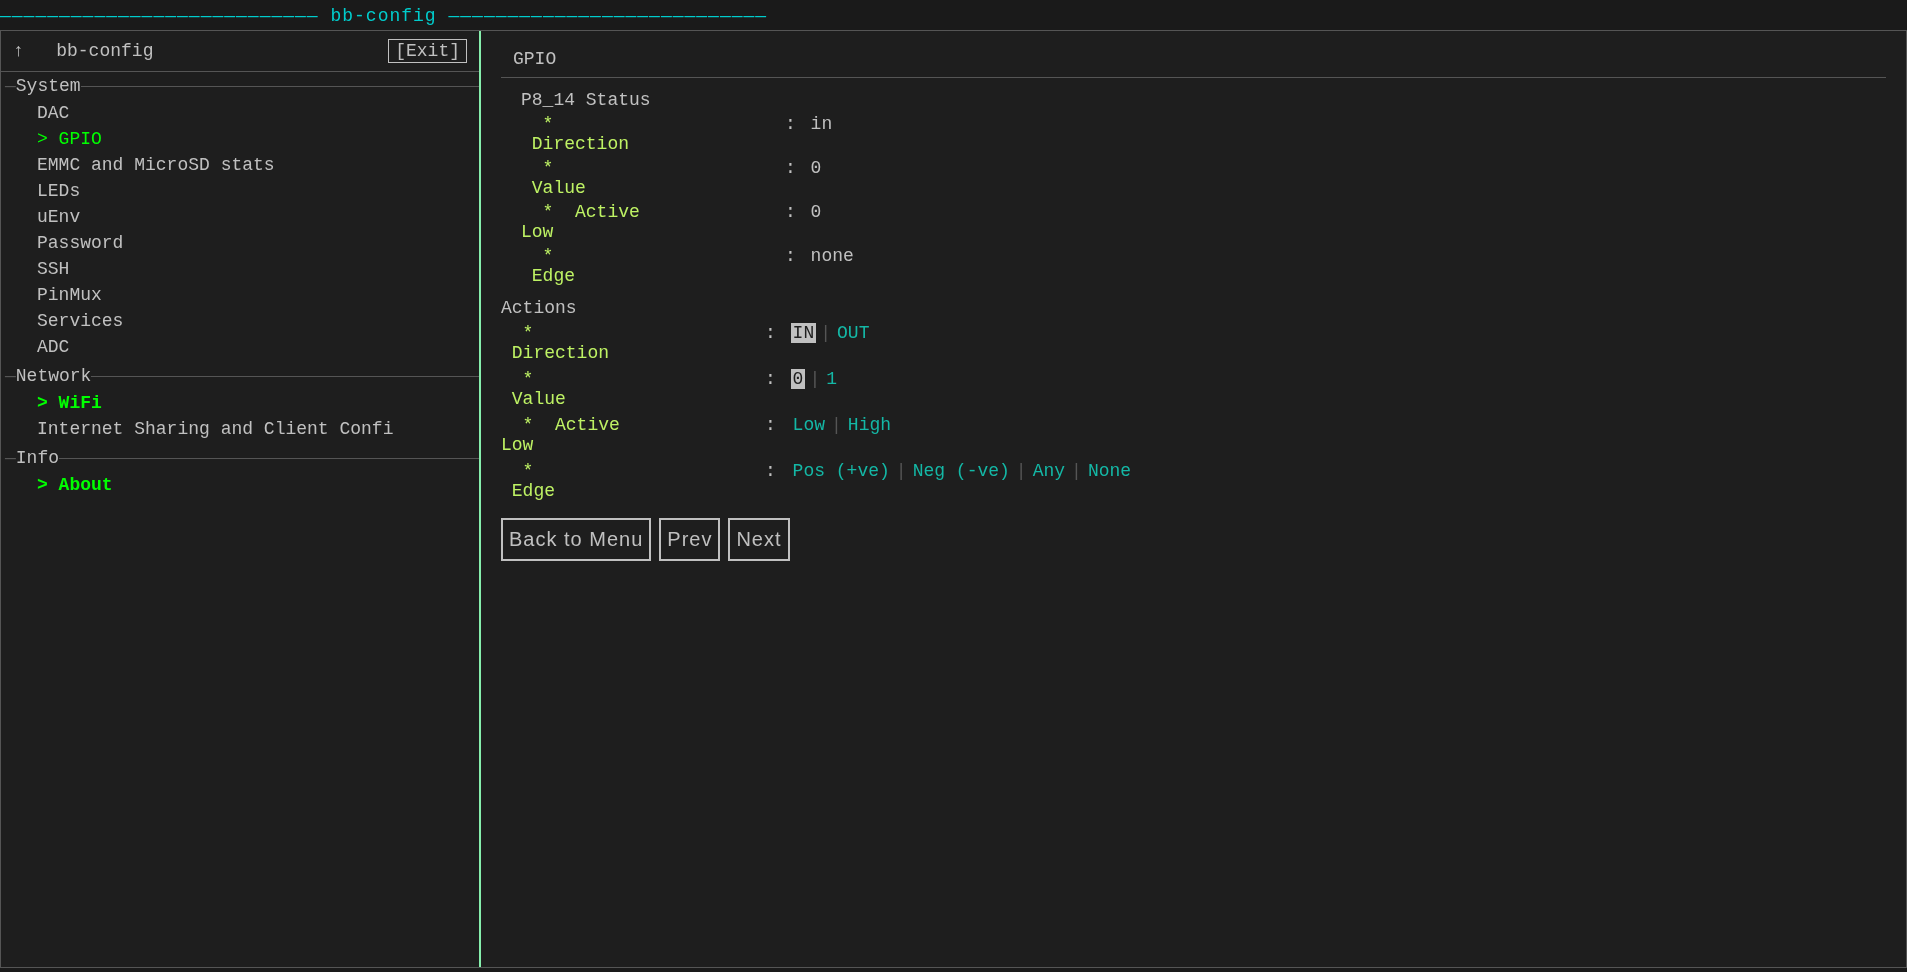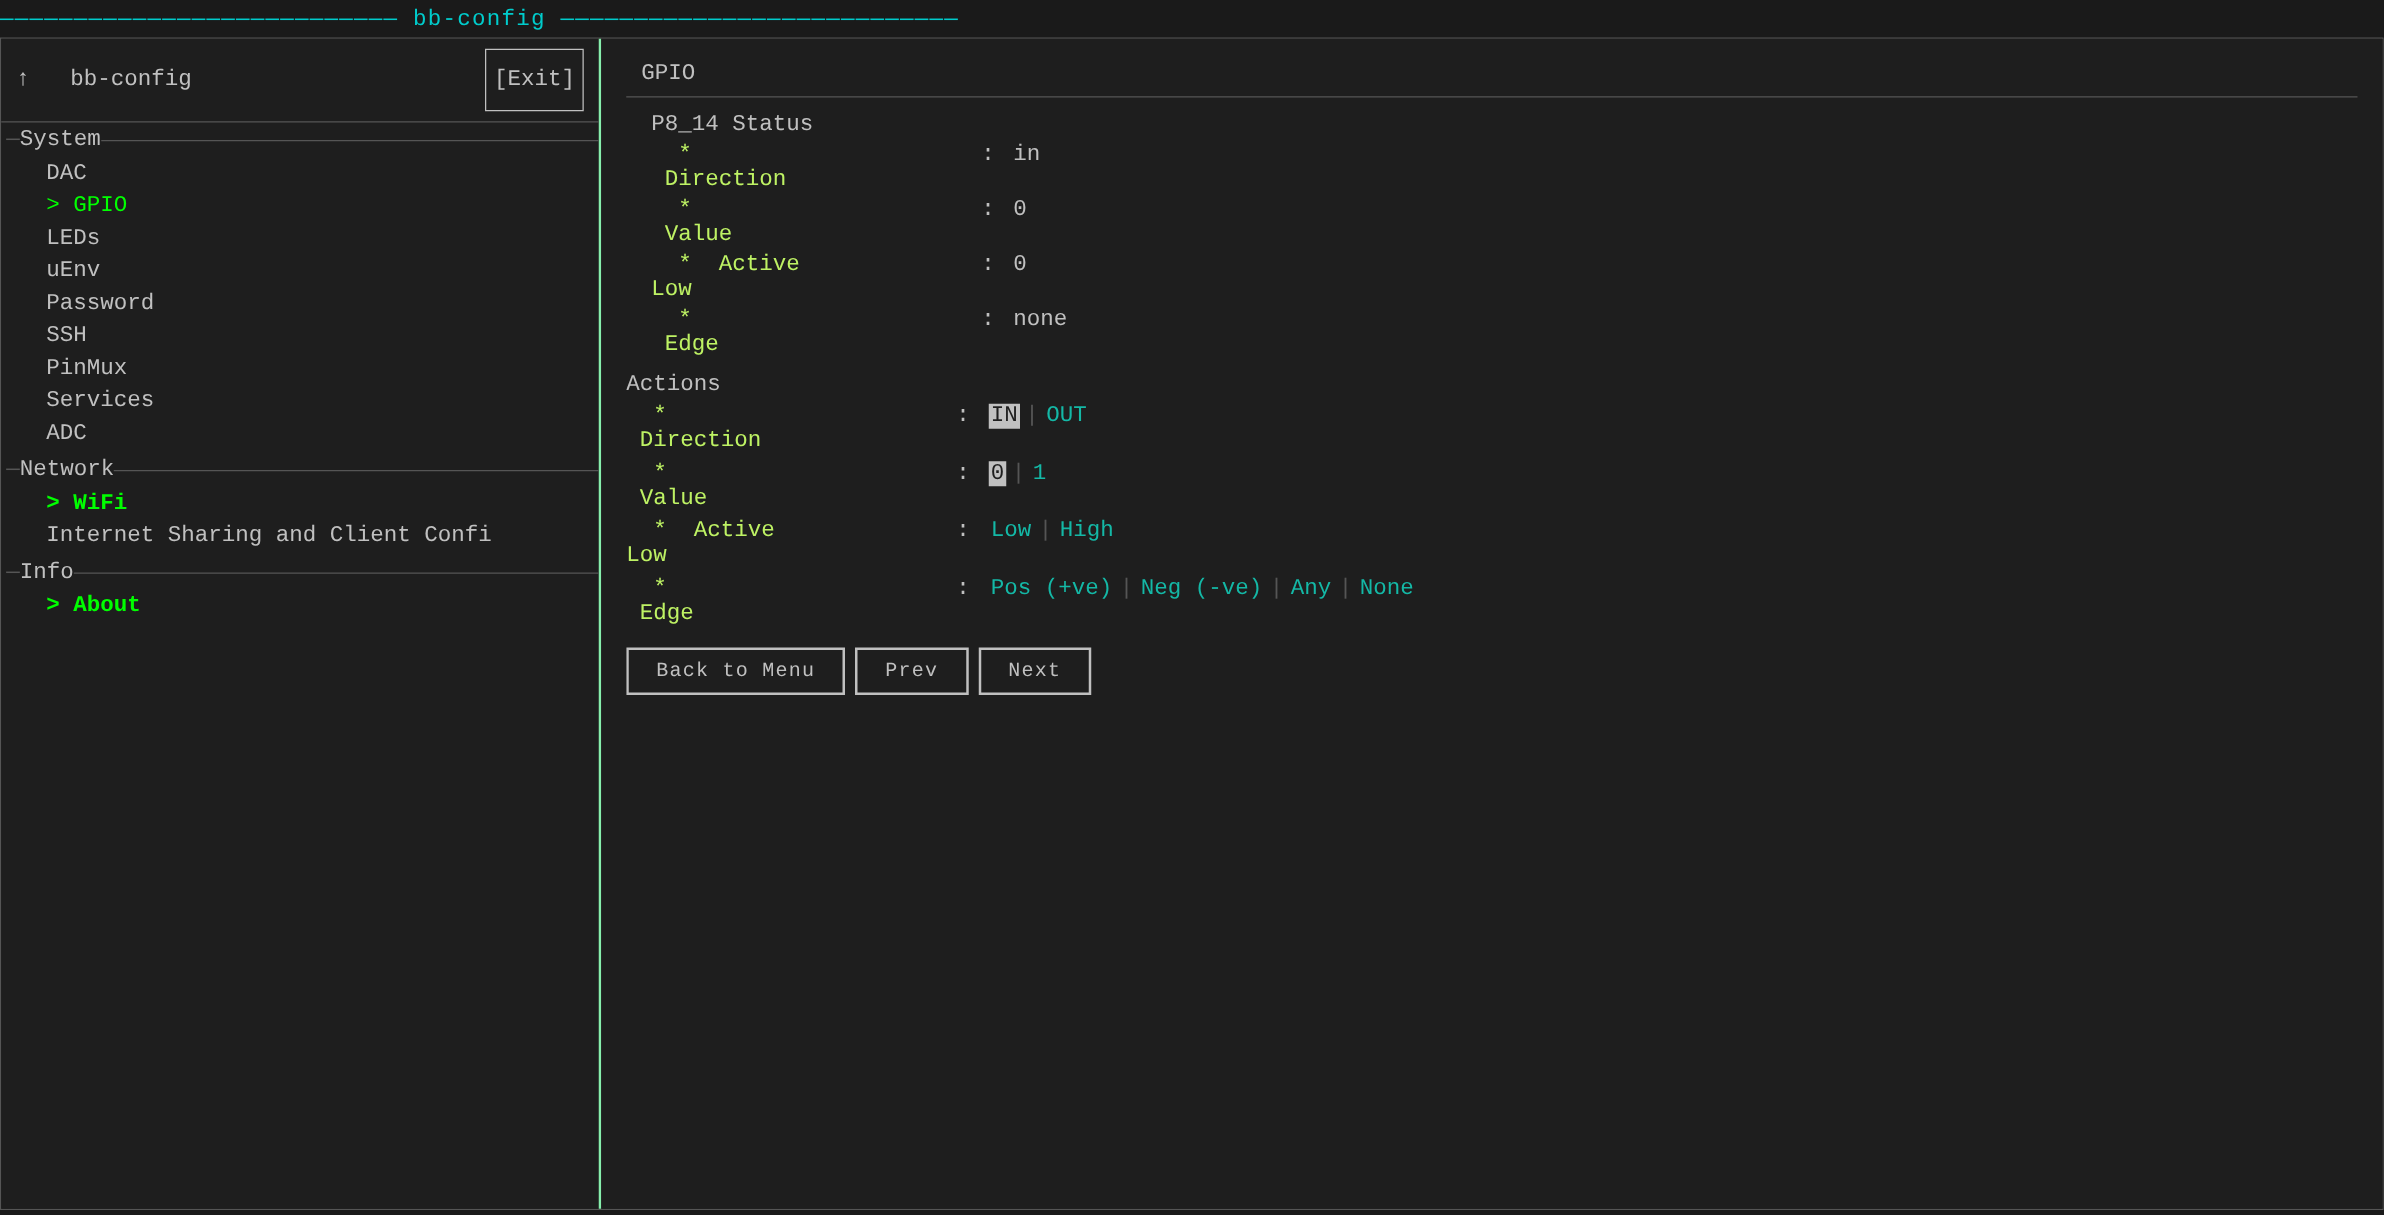--- a/index.html
+++ b/index.html
@@ -43,21 +43,21 @@
       display: flex;
       justify-content: space-between;
       align-items: center;
       padding: 8px 12px;
       border-bottom: 1px solid #555;
       color: #c0c0c0;
     }
 
     .header-exit {
       border: 1px solid #c0c0c0;
-      padding: 14px 6px;
+      padding: 1px 6px;
       color: #c0c0c0;
     }
 
     .menu-item {
       padding: 3px 12px 3px 36px;
       color: #c0c0c0;
       cursor: pointer;
       white-space: nowrap;
     }
 
@@ -156,23 +156,23 @@
     .btn-row {
       display: flex;
       gap: 8px;
       margin-top: 14px;
     }
 
     .btn {
       border: 2px solid #c0c0c0;
       background: #1e1e1e;
       color: #c0c0c0;
-      font-family: Liberation Mono, monospace;
-      font-size: 16px;
-      padding: 8px 22px;
+      font-family: Liberation Sans, sans-serif;
+      font-size: 20px;
+      padding: 8px 6px;
       cursor: pointer;
       letter-spacing: 1px;
     }
 
     .panel-content {
       flex: 1;
       overflow-y: auto;
     }
 
     .left-panel-content {
@@ -204,20 +204,21 @@
     <div class="left-panel-content">
 
       <div class="section-row">
         <span style="color:#555">—</span>
           <span class="section-name">System</span>
           <span class="line"></span>
       </div>
       <div class="menu-section">
         <div class="menu-item"><span>DAC</span></div>
         <div class="menu-item active">&gt;&nbsp;<span style="color:#00ff00">GPIO</span></div>
+        <div class="menu-item"><span>EMMC and MicroSD stats</span></div>
         <div class="menu-item"><span>LEDs</span></div>
         <div class="menu-item"><span>uEnv</span></div>
         <div class="menu-item"><span>Password</span></div>
         <div class="menu-item"><span>SSH</span></div>
         <div class="menu-item"><span>PinMux</span></div>
         <div class="menu-item"><span>Services</span></div>
         <div class="menu-item"><span>ADC</span></div>
       </div>
 
       <div class="section-row">

